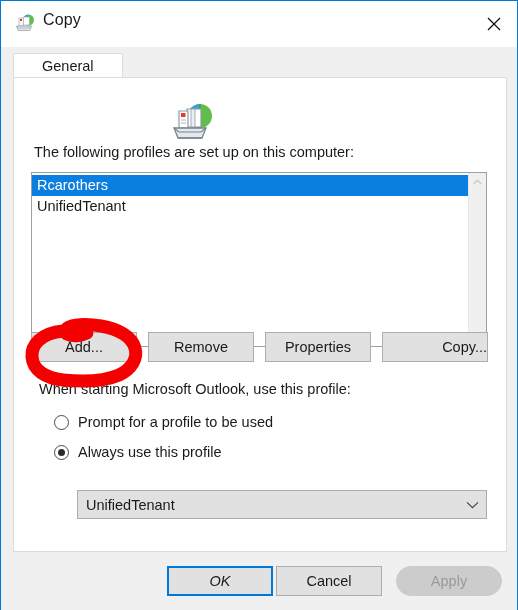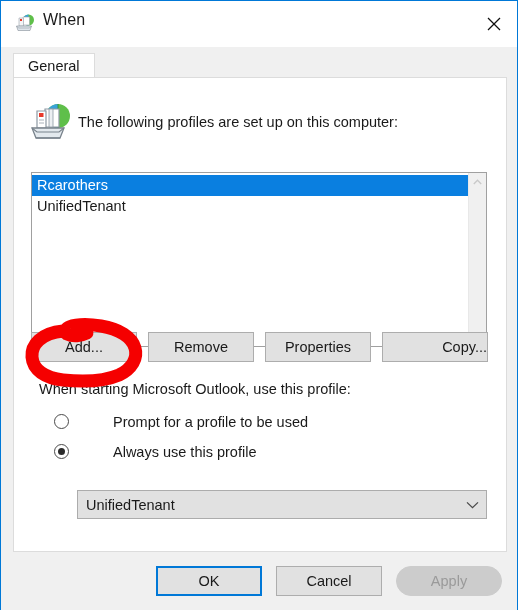--- a/index.html
+++ b/index.html
@@ -71,21 +71,21 @@
     top: 47px;
     width: 516px;
     height: 31px;
     background: #f0f0f0;
   }
   .tab {
     position: absolute;
     left: 12px;
     top: 6px;
     height: 25px;
-    padding: 0 14px;
+    padding: 0 28px;
     background: #ffffff;
     border: 1px solid #dcdcdc;
     border-bottom: none;
     box-sizing: border-box;
     display: flex;
     align-items: center;
     font-size: 14.5px;
     color: #1a1a1a;
     cursor: default;
   }
@@ -101,20 +101,21 @@
     border: 1px solid #dcdcdc;
     box-sizing: border-box;
   }
 
   .info-row {
     position: absolute;
     left: 12px;
     top: 22px;
     display: flex;
     align-items: center;
+    flex-direction: column;
   }
   .info-icon {
     width: 44px;
     height: 44px;
     flex: 0 0 44px;
   }
   .info-text {
     margin-left: 8px;
     font-size: 14.5px;
     color: #1a1a1a;
@@ -211,22 +212,22 @@
     left: 25px;
     top: 303px;
     font-size: 14.5px;
     color: #1a1a1a;
     white-space: nowrap;
   }
   .radio-row {
     position: absolute;
     left: 40px;
     display: flex;
-    cursor: default;
-    gap: 35px;
+    align-items: center;
+    cursor: default;
   }
   .radio-row.r0 { top: 336px; }
   .radio-row.r1 { top: 366px; }
   .radio-mark {
     width: 15px;
     height: 15px;
     border-radius: 50%;
     border: 1.5px solid #4a4a4a;
     box-sizing: border-box;
     background: #ffffff;
@@ -302,22 +303,23 @@
     font-family: "Liberation Sans", sans-serif;
     font-size: 14.5px;
     color: #1a1a1a;
     display: flex;
     align-items: center;
     justify-content: center;
     cursor: default;
     padding: 0;
   }
   .footer-btn.ok {
-    left: 155px;
+    left: 166px;
     border: 2px solid #0078d7;
+    font-style: italic;
   }
   .footer-btn.cancel { left: 275px; }
   .footer-btn.apply {
     left: 395px;
     background: #cccccc;
     border-color: #cccccc;
     color: #9a9a9a;
     border-radius: 15px;
   }
 
@@ -342,21 +344,21 @@
       <svg viewBox="0 0 44 44" width="22" height="22">
         <circle cx="31" cy="16" r="11" fill="#5fbf4a"></circle>
         <path d="M31 5a11 11 0 0 0-11 11 11 11 0 0 0 11 11z" fill="#3aa3d8"></path>
         <path d="M20 10h13v16H20z" fill="#ffffff" stroke="#9aa3ad" stroke-width="1.2"></path>
         <path d="M12 12h9v16h-9z" fill="#f2f4f6" stroke="#9aa3ad" stroke-width="1.2"></path>
         <rect x="14" y="14" width="4" height="4" fill="#e8392b"></rect>
         <path d="M7 28h30l-3 9H10z" fill="#dfe6ec" stroke="#8c959e" stroke-width="1.3"></path>
         <path d="M7 28l4 4h22l4-4" fill="none" stroke="#8c959e" stroke-width="1.1"></path>
       </svg>
     </span>
-    <span class="title-text">When</span>
+    <span class="title-text">Copy</span>
     <div class="close-btn">
       <svg width="14" height="14" viewBox="0 0 14 14">
         <line x1="1" y1="1" x2="13" y2="13" stroke="#101010" stroke-width="1.2"></line>
         <line x1="13" y1="1" x2="1" y2="13" stroke="#101010" stroke-width="1.2"></line>
       </svg>
     </div>
   </div>
 
   <div class="tabstrip">
     <div class="tab">

